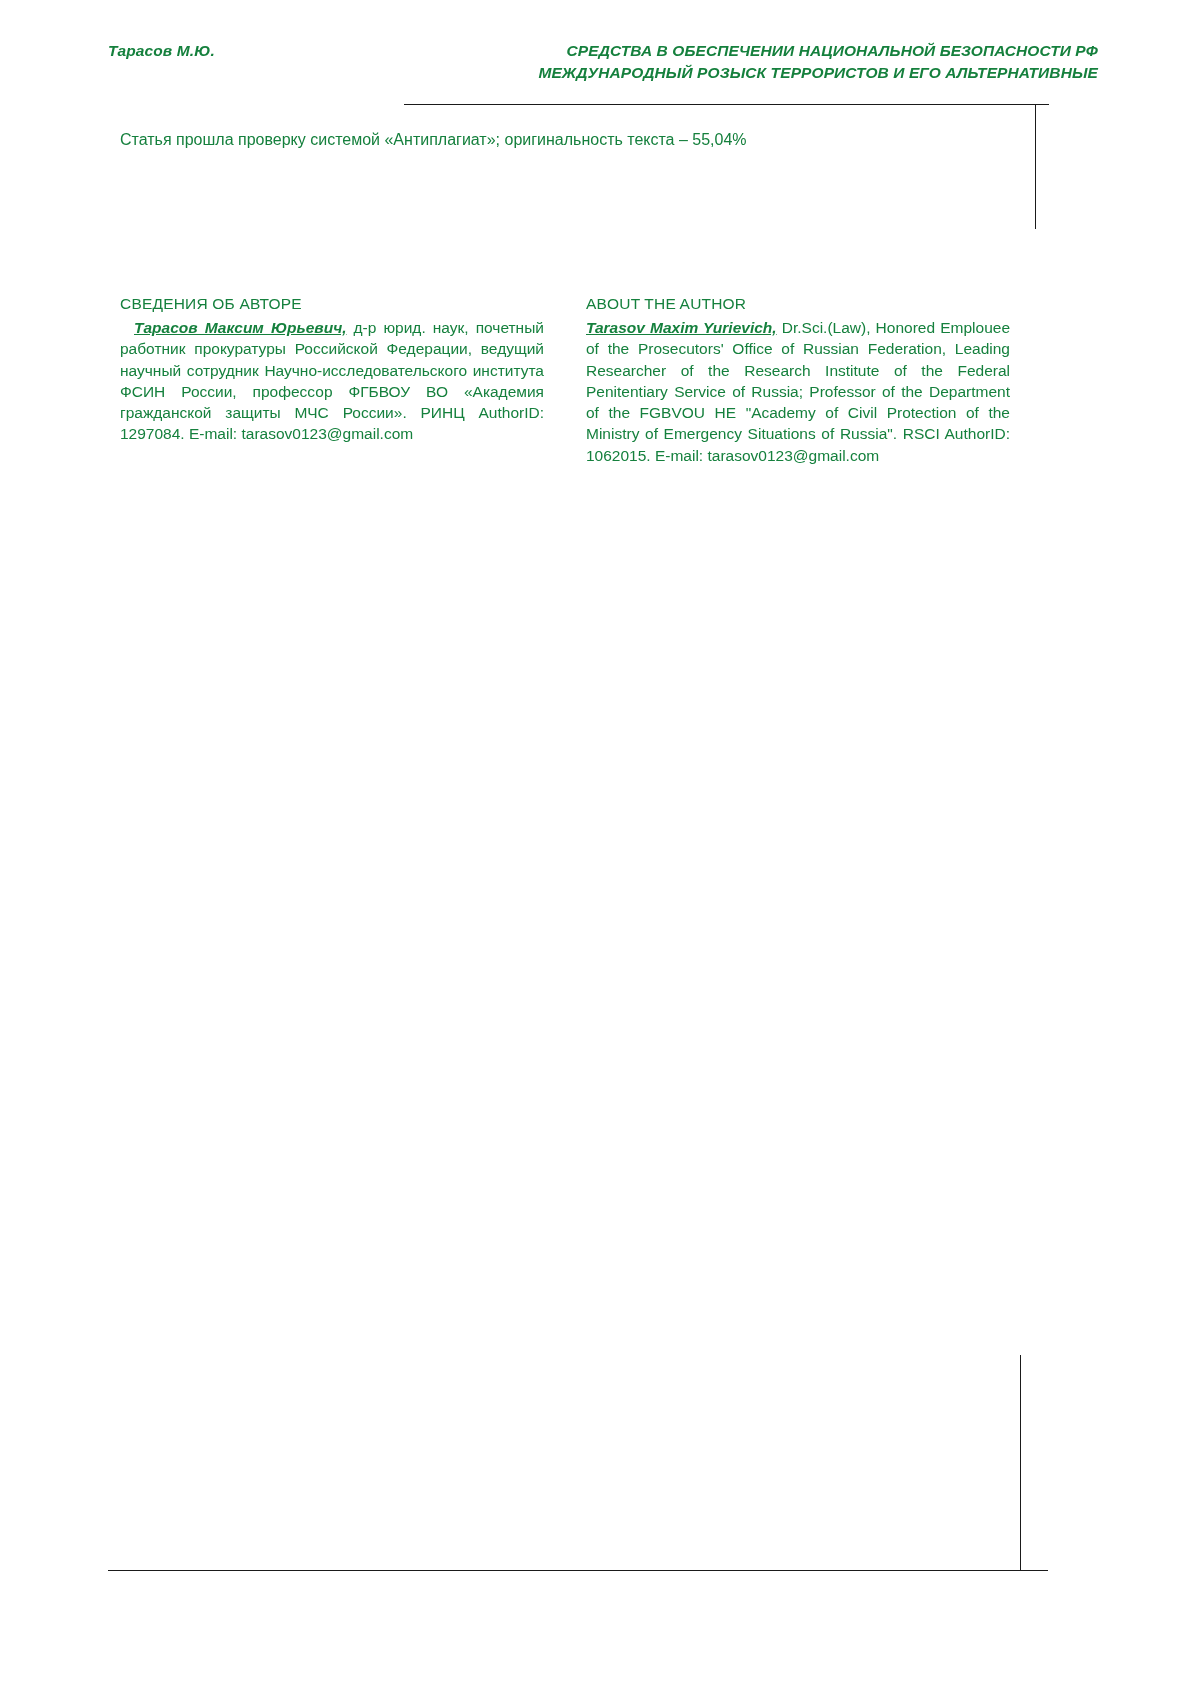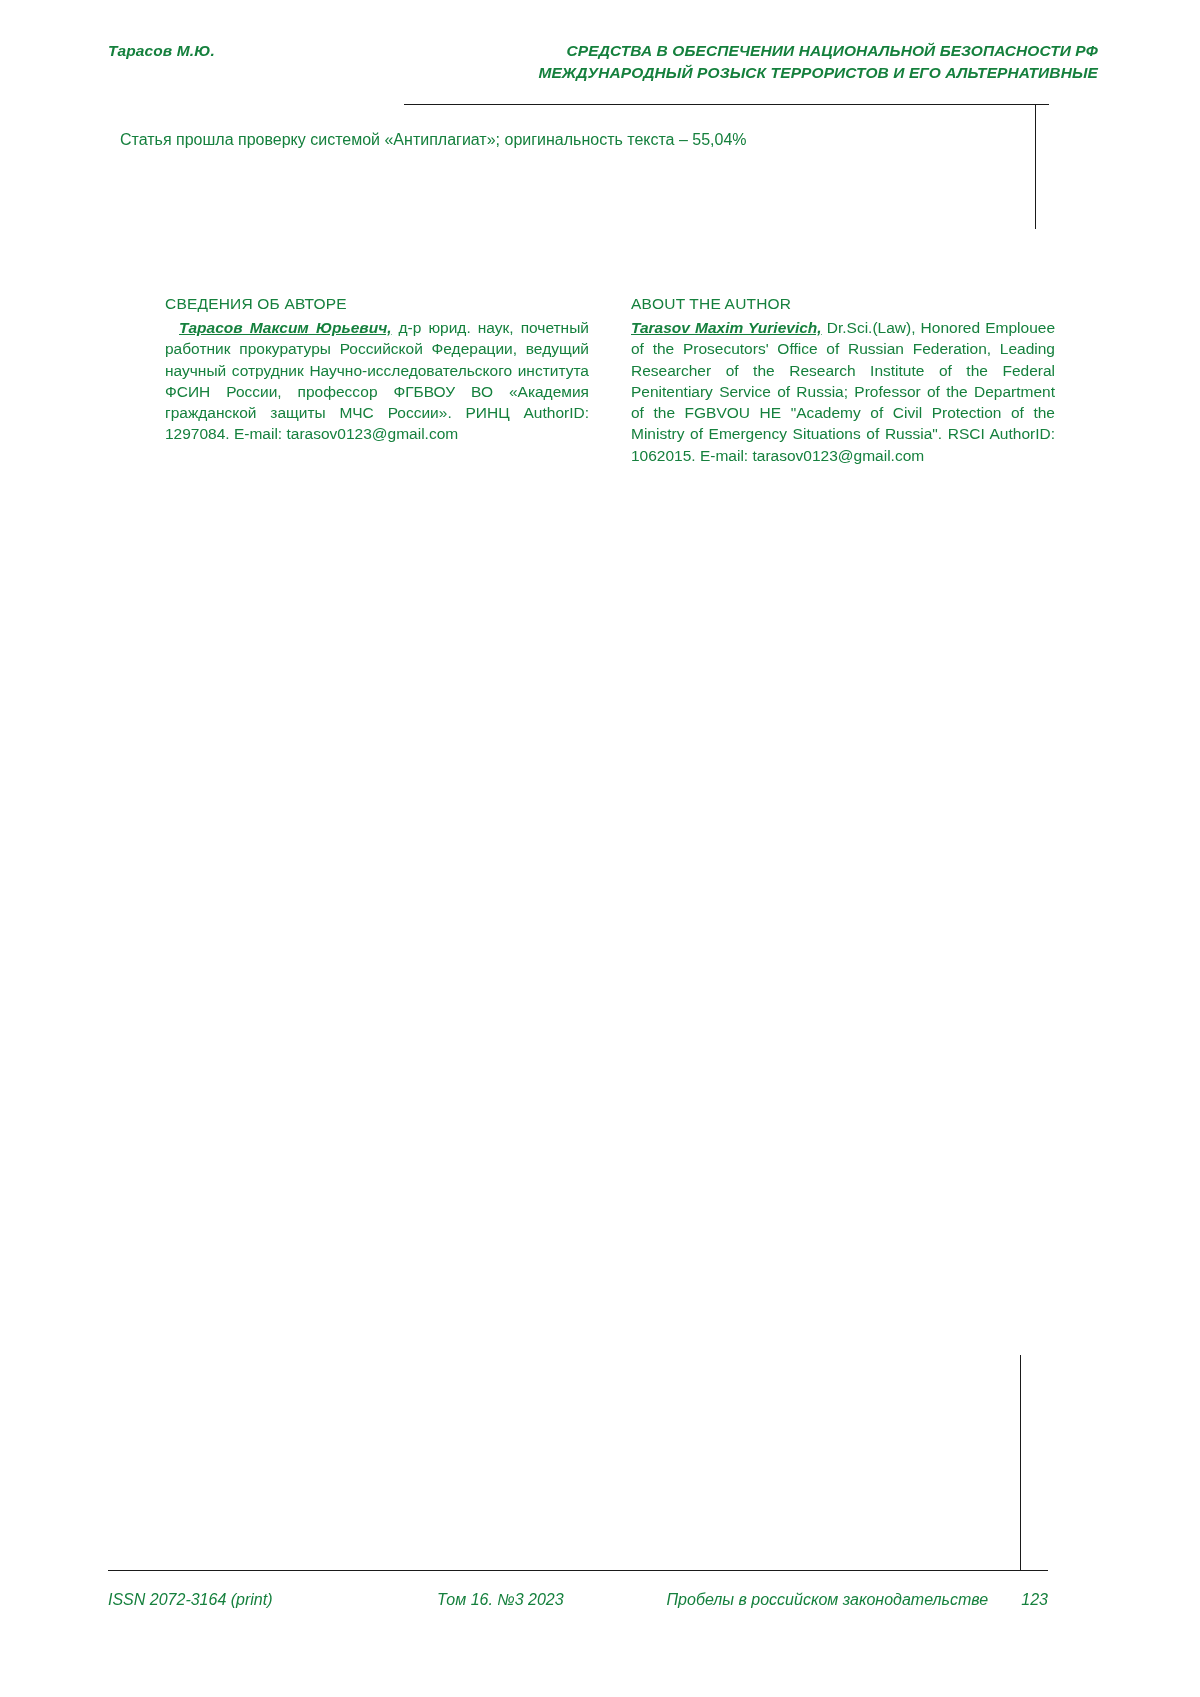--- a/index.html
+++ b/index.html
@@ -76,21 +76,20 @@
   }
 
   
   .columns {
     position: absolute;
     left: 120px;
     top: 292px;
     width: 890px;
     display: flex;
     gap: 42px;
-    margin-left: 45px;
   }
   .col {
     width: 424px;
   }
   .col-heading {
     font-size: 15.5px;
     line-height: 1.5;
     margin-bottom: 2px;
     letter-spacing: 0.2px;
   }
@@ -182,21 +181,15 @@
     <div class="col">
       <div class="col-heading">ABOUT THE AUTHOR</div>
       <div class="col-body"><span class="lead">Tarasov Maxim Yurievich,</span> <span>Dr.Sci.(Law), Honored Emplouee of the Prosecutors' Office of Russian Federation, Leading Researcher of the Research Institute of the Federal Penitentiary Service of Russia; Professor of the Department of the FGBVOU HE "Academy of Civil Protection of the Ministry of Emergency Situations of Russia". RSCI AuthorID: 1062015. E-mail: tarasov0123@gmail.com</span></div>
     </div>
 
   </div>
 
   <div class="footer-vrule"></div>
   <div class="footer-rule"></div>
   <div class="footer">
-    <div class="footer-row">
-      <div class="footer-issn">ISSN 2072-3164 (print)</div>
-      <div class="footer-vol">Том 16. №3 2023</div>
-      <div class="footer-journal">Пробелы в российском законодательстве</div>
-      <div class="footer-page">123</div>
-    </div>
   </div>
 
 </div>
 
 </body></html>

